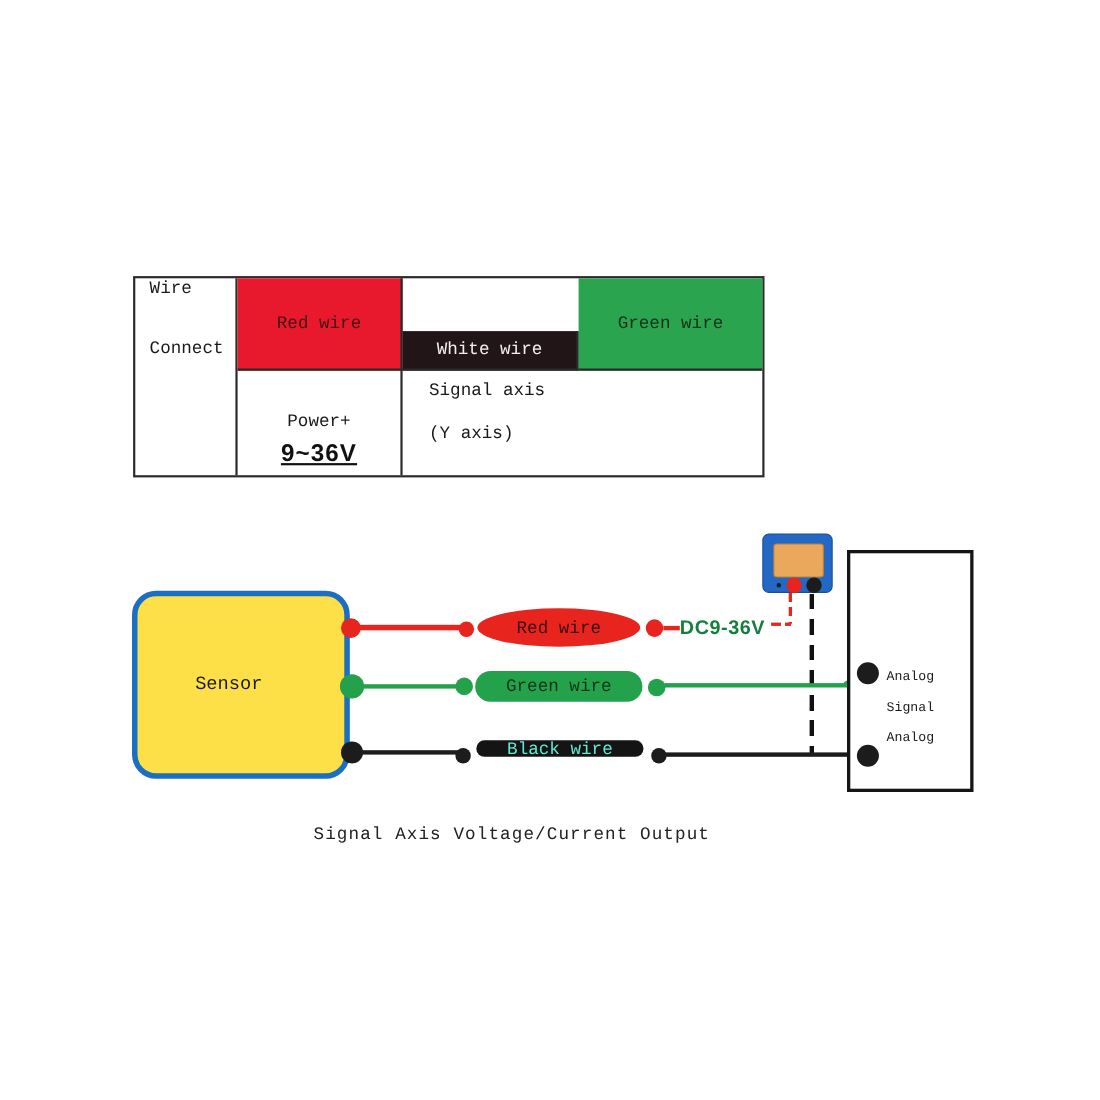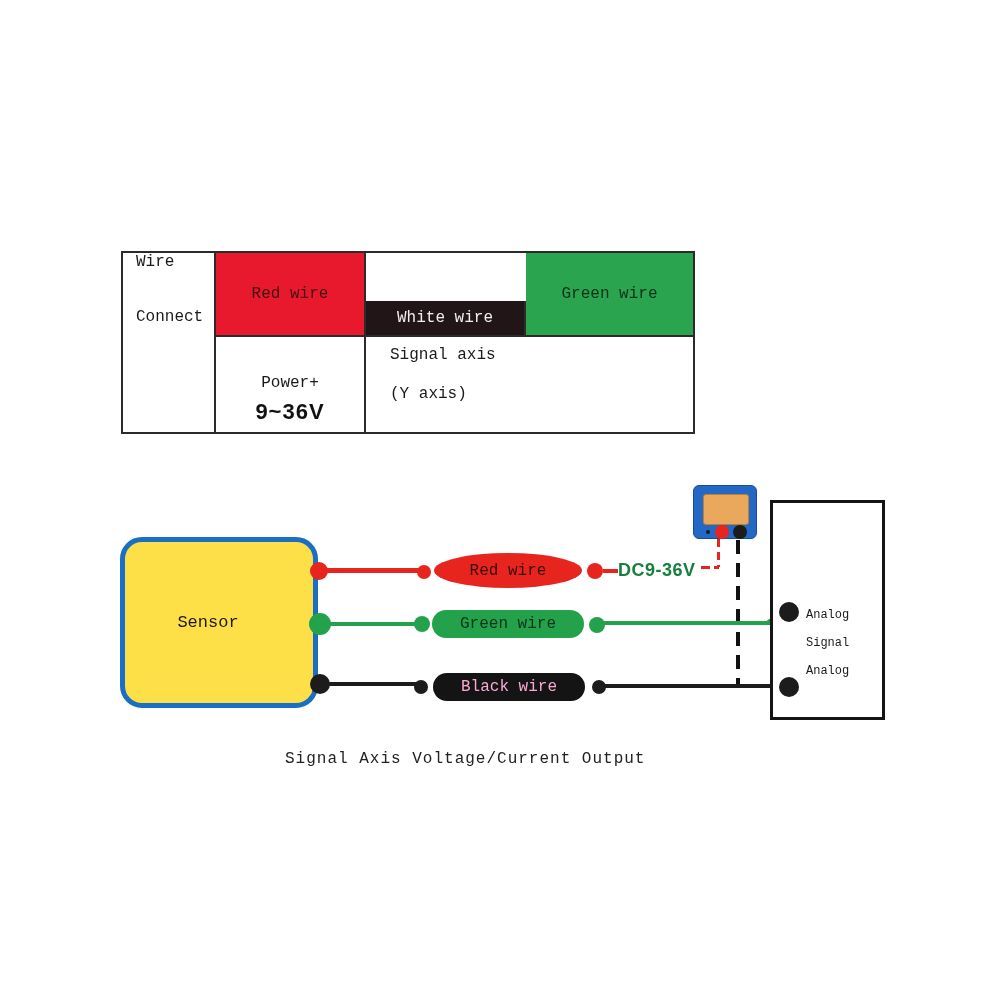--- a/index.html
+++ b/index.html
@@ -30,21 +30,21 @@
   }
   .wt-head.red   { background:#e8192c; color:#431011; }
   .wt-head.black { background:#211517; color:#f2eeee;margin-top:48px; }
   .wt-head.green { background:#2aa44e; color:#0f3119; }
   .wt-body {
     display:flex; flex-direction:column; align-items:center;
     justify-content:flex-end; padding-bottom:7px; gap:7px; font-size:16px;
   }
   .wt-body .big {
     font-family:"Liberation Sans","DejaVu Sans",sans-serif;
-    font-weight:bold; font-size:22px; letter-spacing:1px; color:#111;
+    font-weight:bold; font-size:22px; letter-spacing:1px; color:#111;text-decoration:underline;
   }
   .wt-body.signal {
     align-items:flex-start; justify-content:center;
     padding-left:24px; padding-bottom:20px; gap:21px;
   }
   
   .sensor-box {
     position:absolute; left:120px; top:537px; width:198px; height:171px;
     border:5px solid #1a6fc4; border-radius:22px; background:#fde047;
     display:flex; align-items:center; justify-content:center;
@@ -64,22 +64,22 @@
   }
   .pill.red {
     left:434px; top:553px; width:148px; height:35px;
     background:#e8241f; border-radius:50%; color:#3a0c08;
   }
   .pill.green {
     left:432px; top:610px; width:152px; height:28px;
     background:#23a24b; border-radius:14px; color:#0d3318;
   }
   .pill.black {
-    left:433px; top:673px; width:152px; height:28px;
-    background:#141414; border-radius:14px; color:#f9a8d4;
+    left:433px; top:673px; width:152px; height:15px;
+    background:#141414; border-radius:14px; color:#5eead4;
   }
   .dc-label {
     position:absolute; left:618px; top:560px;
     font-family:"Liberation Sans","DejaVu Sans",sans-serif;
     font-weight:bold; font-size:18px; color:#15803d; letter-spacing:0.5px;
   }
   .dash-v-red {
     position:absolute; left:717px; top:539px; width:3px; height:28px;
     background:repeating-linear-gradient(180deg,#e8241f 0 8px,transparent 8px 13px);
   }

